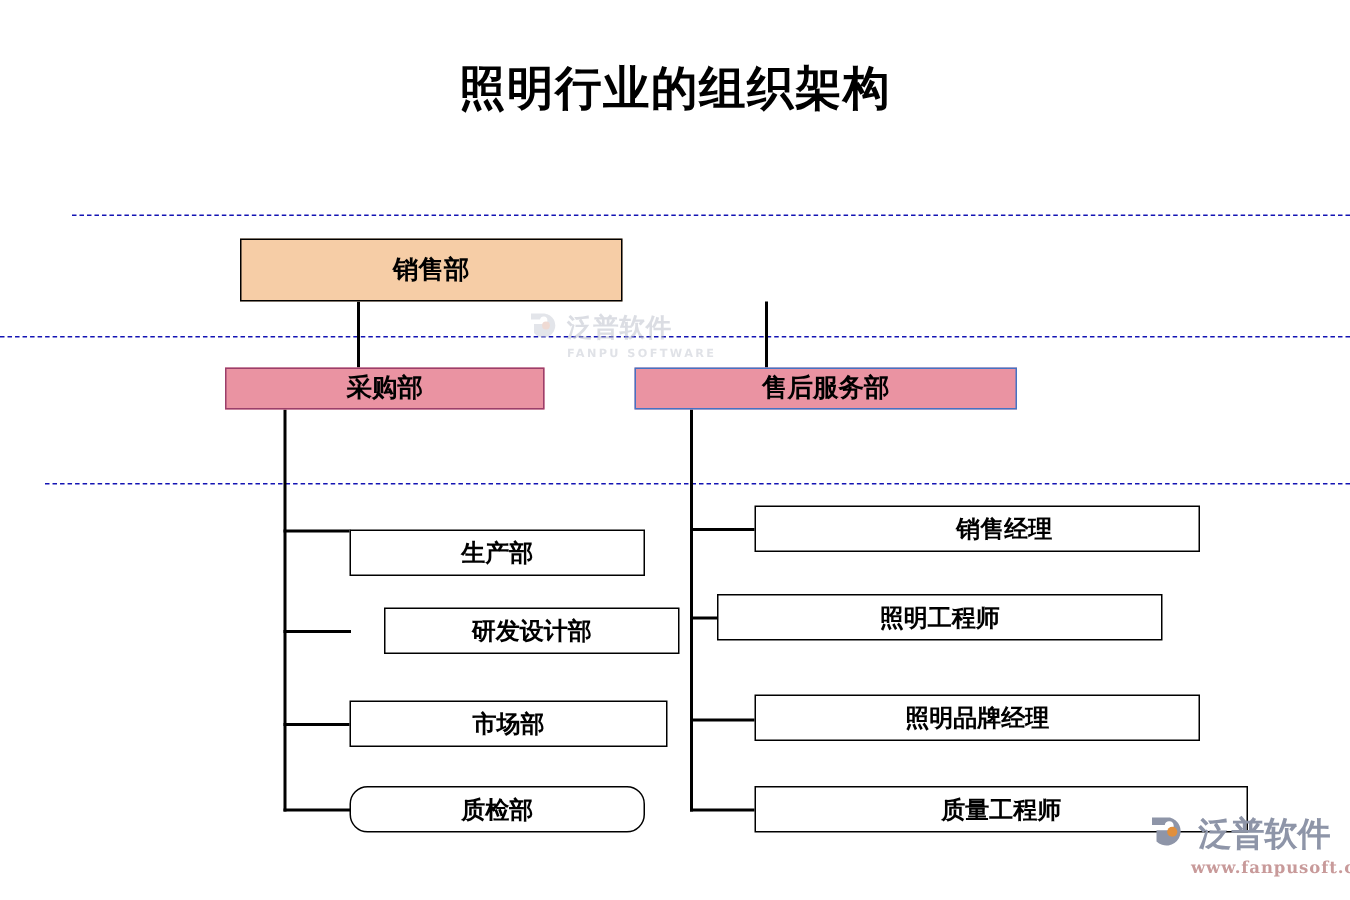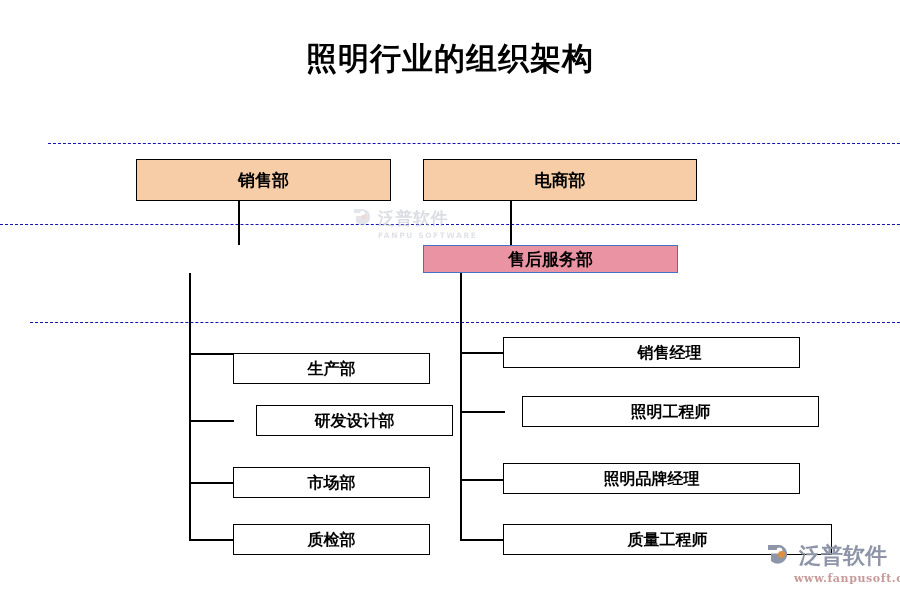--- a/index.html
+++ b/index.html
@@ -176,67 +176,67 @@
         <svg width="22" height="20" viewBox="0 0 22 20">
           <path d="M2 3 L11 3 A8 8 0 1 1 4 16 L4 10 L11 10 A2.5 2.5 0 1 0 8 7 L2 7 Z" fill="#c8ccd6"></path>
           <circle cx="12" cy="11" r="2.6" fill="#e0b7a8"></circle>
         </svg>
       </span>
       <span class="wm-center-text">泛普软件</span>
     </div>
     <div class="wm-center-sub">FANPU SOFTWARE</div>
   </div>
 
-  <div class="node level1" style="left:136px; top:159px; width:255px; height:42px;">
+  <div class="node level1" style="left:160px; top:159px; width:255px; height:42px;">
     <span>销售部</span>
   </div>
 
-  <div class="node level1" style="left:423px; top:159px; width:274px; height:42px;">
-    <span>电商部</span>
-  </div>
 
   <div class="conn thin-v" style="left:238px; top:201px; height:44px;"></div>
   <div class="conn thin-v" style="left:510px; top:201px; height:44px;"></div>
 
+  <div class="node level2" style="left:150px; top:245px; width:213px; height:28px;">
+    <span>采购部</span>
+  </div>
 
   <div class="node level2 blue-border" style="left:423px; top:245px; width:255px; height:28px;">
     <span>售后服务部</span>
   </div>
 
   <div class="conn v" style="left:189px; top:273px; height:268px;"></div>
 
   <div class="conn h" style="left:189px; top:353px; width:45px;"></div>
   <div class="conn h" style="left:189px; top:420px; width:45px;"></div>
   <div class="conn h" style="left:189px; top:482px; width:45px;"></div>
   <div class="conn h" style="left:189px; top:539px; width:45px;"></div>
 
   <div class="node leaf" style="left:233px; top:338px; width:197px; height:31px;margin-top:15px;">
     <span>生产部</span>
   </div>
   <div class="node leaf" style="left:238px; top:405px; width:197px; height:31px;margin-left:18px;">
     <span>研发设计部</span>
   </div>
-  <div class="node leaf" style="left:233px; top:467px; width:197px; height:31px;">
+  <div class="node leaf" style="left:233px; top:467px; width:212px; height:31px;">
     <span>市场部</span>
   </div>
-  <div class="node leaf" style="left:233px; top:524px; width:197px; height:31px;">
+  <div class="node leaf" style="left:233px; top:524px; width:197px; height:31px;border-radius:12px;">
     <span>质检部</span>
   </div>
 
   <div class="conn v" style="left:460px; top:273px; height:268px;"></div>
 
   <div class="conn h" style="left:460px; top:352px; width:45px;"></div>
   <div class="conn h" style="left:460px; top:411px; width:45px;"></div>
   <div class="conn h" style="left:460px; top:479px; width:45px;"></div>
   <div class="conn h" style="left:460px; top:539px; width:45px;"></div>
 
   <div class="node leaf" style="left:503px; top:337px; width:297px; height:31px;padding-left:36px;">
     <span>销售经理</span>
   </div>
-  <div class="node leaf" style="left:522px; top:396px; width:297px; height:31px;">
+  <div class="node leaf" style="left:478px; top:396px; width:297px; height:31px;">
     <span>照明工程师</span>
   </div>
   <div class="node leaf" style="left:503px; top:463px; width:297px; height:31px;text-align:center;">
     <span>照明品牌经理</span>
   </div>
   <div class="node leaf" style="left:503px; top:524px; width:329px; height:31px;">
     <span>质量工程师</span>
   </div>
 
   <div class="wm-corner">

